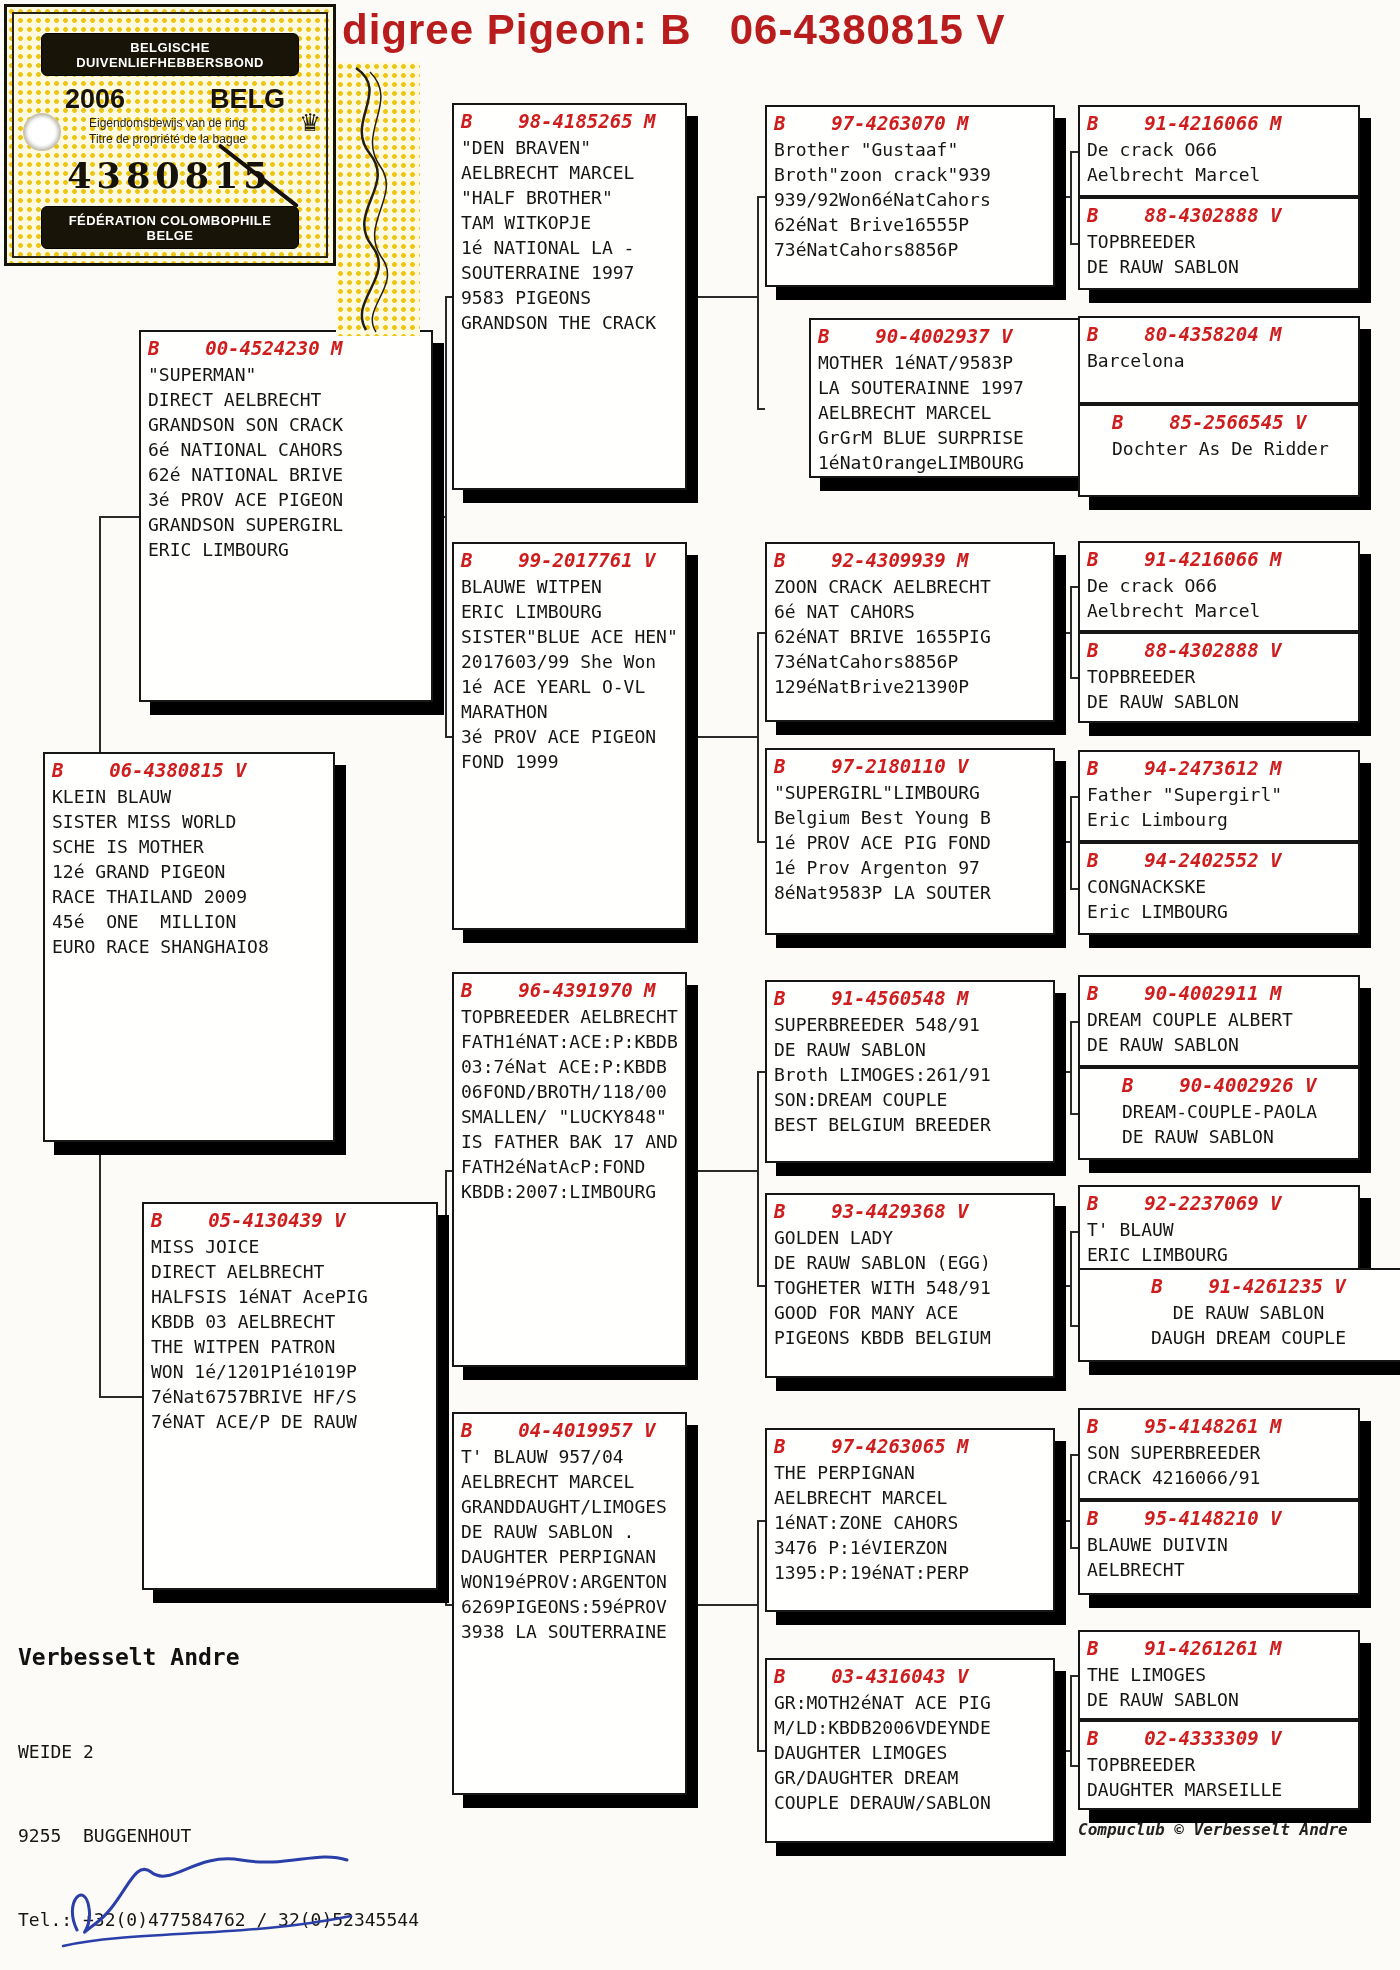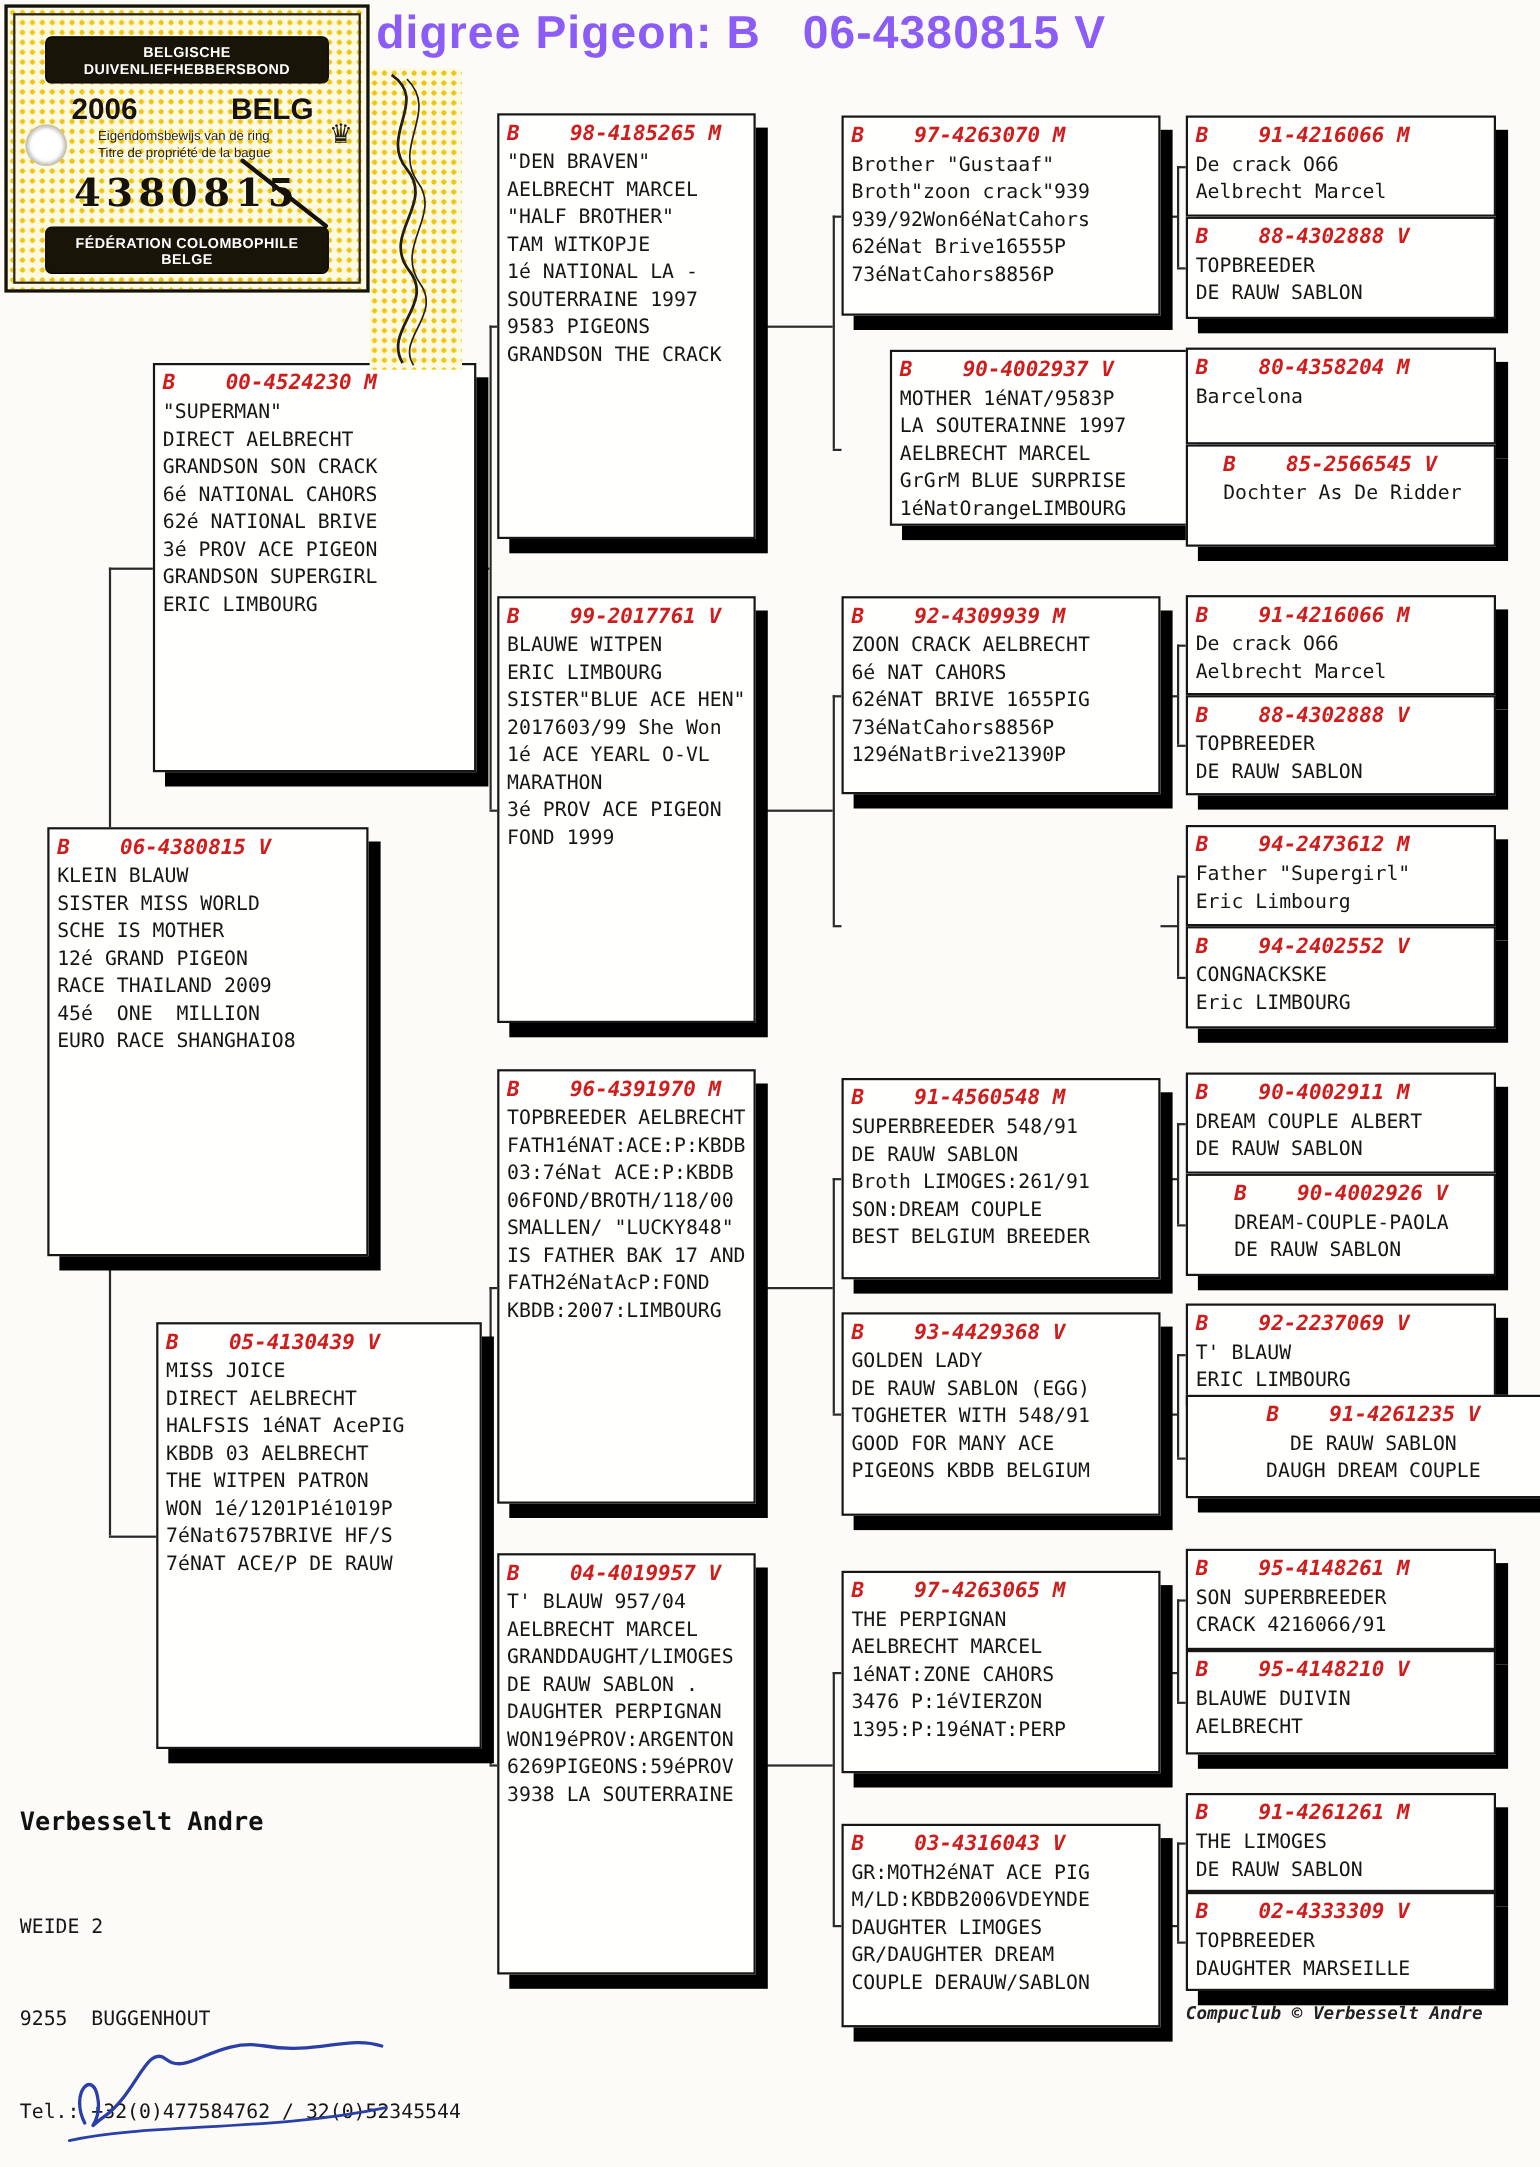--- a/index.html
+++ b/index.html
@@ -30,21 +30,21 @@
            font-family:"Liberation Sans",sans-serif;font-weight:bold;font-size:27px;color:#17130a;}
   .stampsmall{padding-left:82px;font-family:"Liberation Sans",sans-serif;font-size:12px;
               color:#2a2414;line-height:16px;}
   .ringnum{text-align:center;font-family:"DejaVu Serif",serif;font-weight:bold;
            font-size:35px;letter-spacing:5px;color:#15120a;padding-top:8px;}
   .hole{position:absolute;left:16px;top:106px;width:34px;height:34px;border-radius:50%;
         background:#fff;border:2px solid #c9c4ae;box-shadow:inset 0 0 4px #999;}
   .crown{position:absolute;right:14px;top:96px;font-size:30px;color:#241e0e;}
   .penstroke{position:absolute;left:212px;top:136px;width:100px;height:4px;background:#15110a;
              transform:rotate(38deg);transform-origin:left center;border-radius:2px;}
-  .title{position:absolute;left:342px;top:6px;white-space:pre;color:#8b5cf6;
+  .title{position:absolute;left:342px;top:6px;white-space:pre;color:#b91c1c;
          font-family:"Liberation Sans",sans-serif;font-weight:bold;font-size:42px;letter-spacing:1px;}
   .owner-name{position:absolute;left:18px;top:1644px;font-size:23px;font-weight:bold;color:#111;}
   .owner-lines{position:absolute;left:18px;top:1682px;font-size:18px;line-height:28px;
                white-space:pre;color:#161616;}
   .credit{position:absolute;left:1078px;top:1820px;font-style:italic;font-weight:bold;
           font-size:16px;color:#222;}
   .sig{position:absolute;left:55px;top:1828px;}
 </style>
 </head>
 <body>
@@ -117,20 +117,21 @@
       <div class="pbox" style="left: 139px; top: 330px; width: 294px; height: 372px;"><div class="ring">B    00-4524230 M</div><div class="bline">"SUPERMAN"</div><div class="bline">DIRECT AELBRECHT</div><div class="bline">GRANDSON SON CRACK</div><div class="bline">6é NATIONAL CAHORS</div><div class="bline">62é NATIONAL BRIVE</div><div class="bline">3é PROV ACE PIGEON</div><div class="bline">GRANDSON SUPERGIRL</div><div class="bline">ERIC LIMBOURG</div></div>
       <div class="pbox" style="left: 43px; top: 752px; width: 292px; height: 390px;"><div class="ring">B    06-4380815 V</div><div class="bline">KLEIN BLAUW</div><div class="bline">SISTER MISS WORLD</div><div class="bline">SCHE IS MOTHER</div><div class="bline">12é GRAND PIGEON</div><div class="bline">RACE THAILAND 2009</div><div class="bline">45é  ONE  MILLION</div><div class="bline">EURO RACE SHANGHAIO8</div></div>
       <div class="pbox" style="left: 142px; top: 1202px; width: 296px; height: 388px;"><div class="ring">B    05-4130439 V</div><div class="bline">MISS JOICE</div><div class="bline">DIRECT AELBRECHT</div><div class="bline">HALFSIS 1éNAT AcePIG</div><div class="bline">KBDB 03 AELBRECHT</div><div class="bline">THE WITPEN PATRON</div><div class="bline">WON 1é/1201P1é1019P</div><div class="bline">7éNat6757BRIVE HF/S</div><div class="bline">7éNAT ACE/P DE RAUW</div></div>
       <div class="pbox" style="left: 452px; top: 103px; width: 235px; height: 387px;"><div class="ring">B    98-4185265 M</div><div class="bline">"DEN BRAVEN"</div><div class="bline">AELBRECHT MARCEL</div><div class="bline">"HALF BROTHER"</div><div class="bline">TAM WITKOPJE</div><div class="bline">1é NATIONAL LA -</div><div class="bline">SOUTERRAINE 1997</div><div class="bline">9583 PIGEONS</div><div class="bline">GRANDSON THE CRACK</div></div>
       <div class="pbox" style="left: 452px; top: 542px; width: 235px; height: 388px;"><div class="ring">B    99-2017761 V</div><div class="bline">BLAUWE WITPEN</div><div class="bline">ERIC LIMBOURG</div><div class="bline">SISTER"BLUE ACE HEN"</div><div class="bline">2017603/99 She Won</div><div class="bline">1é ACE YEARL O-VL</div><div class="bline">MARATHON</div><div class="bline">3é PROV ACE PIGEON</div><div class="bline">FOND 1999</div></div>
       <div class="pbox" style="left: 452px; top: 972px; width: 235px; height: 395px;"><div class="ring">B    96-4391970 M</div><div class="bline">TOPBREEDER AELBRECHT</div><div class="bline">FATH1éNAT:ACE:P:KBDB</div><div class="bline">03:7éNat ACE:P:KBDB</div><div class="bline">06FOND/BROTH/118/00</div><div class="bline">SMALLEN/ "LUCKY848"</div><div class="bline">IS FATHER BAK 17 AND</div><div class="bline">FATH2éNatAcP:FOND</div><div class="bline">KBDB:2007:LIMBOURG</div></div>
       <div class="pbox" style="left: 452px; top: 1412px; width: 235px; height: 383px;"><div class="ring">B    04-4019957 V</div><div class="bline">T' BLAUW 957/04</div><div class="bline">AELBRECHT MARCEL</div><div class="bline">GRANDDAUGHT/LIMOGES</div><div class="bline">DE RAUW SABLON .</div><div class="bline">DAUGHTER PERPIGNAN</div><div class="bline">WON19éPROV:ARGENTON</div><div class="bline">6269PIGEONS:59éPROV</div><div class="bline">3938 LA SOUTERRAINE</div></div>
       <div class="pbox" style="left: 765px; top: 105px; width: 290px; height: 182px;"><div class="ring">B    97-4263070 M</div><div class="bline">Brother "Gustaaf"</div><div class="bline">Broth"zoon crack"939</div><div class="bline">939/92Won6éNatCahors</div><div class="bline">62éNat Brive16555P</div><div class="bline">73éNatCahors8856P</div></div>
       <div class="pbox" style="left: 809px; top: 318px; width: 290px; height: 160px;"><div class="ring">B    90-4002937 V</div><div class="bline">MOTHER 1éNAT/9583P</div><div class="bline">LA SOUTERAINNE 1997</div><div class="bline">AELBRECHT MARCEL</div><div class="bline">GrGrM BLUE SURPRISE</div><div class="bline">1éNatOrangeLIMBOURG</div></div>
       <div class="pbox" style="left: 765px; top: 542px; width: 290px; height: 180px;"><div class="ring">B    92-4309939 M</div><div class="bline">ZOON CRACK AELBRECHT</div><div class="bline">6é NAT CAHORS</div><div class="bline">62éNAT BRIVE 1655PIG</div><div class="bline">73éNatCahors8856P</div><div class="bline">129éNatBrive21390P</div></div>
+      <div class="pbox" style="left: 765px; top: 748px; width: 290px; height: 187px;"><div class="ring">B    97-2180110 V</div><div class="bline">"SUPERGIRL"LIMBOURG</div><div class="bline">Belgium Best Young B</div><div class="bline">1é PROV ACE PIG FOND</div><div class="bline">1é Prov Argenton 97</div><div class="bline">8éNat9583P LA SOUTER</div></div>
       <div class="pbox" style="left: 765px; top: 980px; width: 290px; height: 183px;"><div class="ring">B    91-4560548 M</div><div class="bline">SUPERBREEDER 548/91</div><div class="bline">DE RAUW SABLON</div><div class="bline">Broth LIMOGES:261/91</div><div class="bline">SON:DREAM COUPLE</div><div class="bline">BEST BELGIUM BREEDER</div></div>
       <div class="pbox" style="left: 765px; top: 1193px; width: 290px; height: 185px;"><div class="ring">B    93-4429368 V</div><div class="bline">GOLDEN LADY</div><div class="bline">DE RAUW SABLON (EGG)</div><div class="bline">TOGHETER WITH 548/91</div><div class="bline">GOOD FOR MANY ACE</div><div class="bline">PIGEONS KBDB BELGIUM</div></div>
       <div class="pbox" style="left: 765px; top: 1428px; width: 290px; height: 184px;"><div class="ring">B    97-4263065 M</div><div class="bline">THE PERPIGNAN</div><div class="bline">AELBRECHT MARCEL</div><div class="bline">1éNAT:ZONE CAHORS</div><div class="bline">3476 P:1éVIERZON</div><div class="bline">1395:P:19éNAT:PERP</div></div>
       <div class="pbox" style="left: 765px; top: 1658px; width: 290px; height: 185px;"><div class="ring">B    03-4316043 V</div><div class="bline">GR:MOTH2éNAT ACE PIG</div><div class="bline">M/LD:KBDB2006VDEYNDE</div><div class="bline">DAUGHTER LIMOGES</div><div class="bline">GR/DAUGHTER DREAM</div><div class="bline">COUPLE DERAUW/SABLON</div></div>
       <div class="pbox" style="left: 1078px; top: 105px; width: 282px; height: 92px;"><div class="ring">B    91-4216066 M</div><div class="bline">De crack O66</div><div class="bline">Aelbrecht Marcel</div></div>
       <div class="pbox" style="left: 1078px; top: 197px; width: 282px; height: 93px;"><div class="ring">B    88-4302888 V</div><div class="bline">TOPBREEDER</div><div class="bline">DE RAUW SABLON</div></div>
       <div class="pbox" style="left: 1078px; top: 316px; width: 282px; height: 88px;"><div class="ring">B    80-4358204 M</div><div class="bline">Barcelona</div></div>
       <div class="pbox" style="left: 1078px; top: 404px; width: 282px; height: 93px; padding-left: 32px;"><div class="ring">B    85-2566545 V</div><div class="bline">Dochter As De Ridder</div></div>
       <div class="pbox" style="left: 1078px; top: 541px; width: 282px; height: 91px;"><div class="ring">B    91-4216066 M</div><div class="bline">De crack O66</div><div class="bline">Aelbrecht Marcel</div></div>
       <div class="pbox" style="left: 1078px; top: 632px; width: 282px; height: 91px;"><div class="ring">B    88-4302888 V</div><div class="bline">TOPBREEDER</div><div class="bline">DE RAUW SABLON</div></div>

